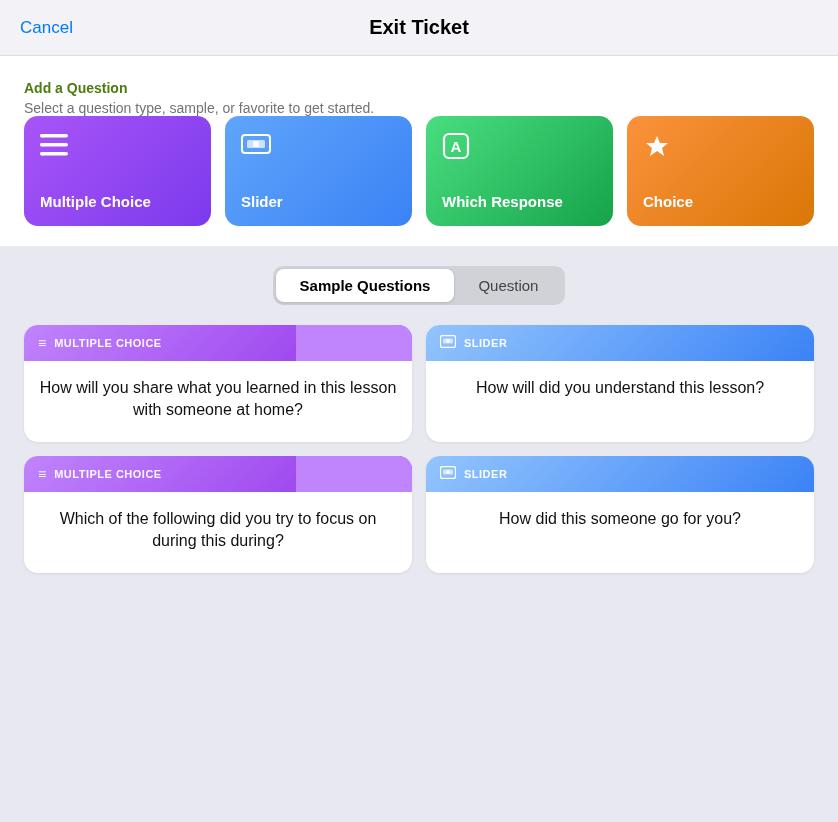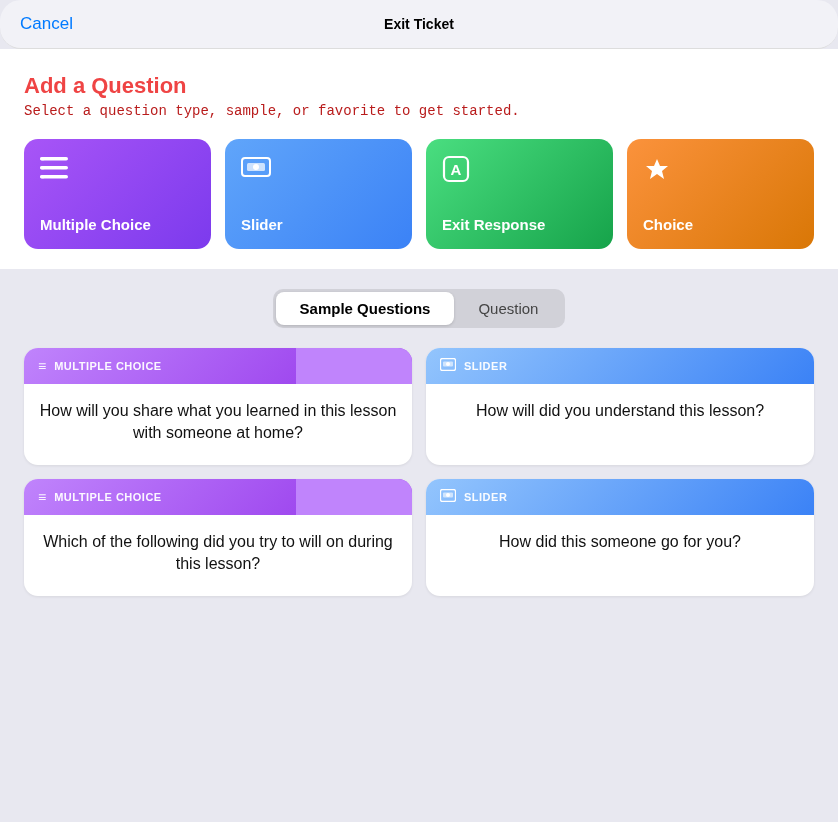--- a/index.html
+++ b/index.html
@@ -13,56 +13,53 @@
     }
 
     .top-bar {
       background: #f2f2f7;
       display: flex;
       align-items: center;
       justify-content: center;
       padding: 16px 20px;
       position: relative;
       border-bottom: 1px solid #ddd;
-      border-radius: 21px;
     }
 
     .cancel-btn {
       position: absolute;
       left: 20px;
       color: #007aff;
       font-size: 17px;
       background: none;
       border: none;
       cursor: pointer;
     }
 
     .title {
-      font-size: 14px;
+      font-size: 20px;
       font-weight: 700;
       color: #000;
     }
 
     .main-content {
       background: #fff;
       padding: 24px 24px 20px;
     }
 
     .add-question-title {
-      font-size: 22px;
+      font-size: 14px;
       font-weight: 700;
-      color: #ef4444;
+      color: #4d7c0f;
       margin-bottom: 4px;
     }
 
     .add-question-subtitle {
       font-size: 14px;
-      color: #b91c1c;
-      margin-bottom: 20px;
-      font-family: Liberation Mono, monospace;
+      color: #737373;
     }
 
     .question-types {
       display: flex;
       gap: 14px;
       margin-bottom: 0;
     }
 
     .question-type-card {
       flex: 1;
@@ -214,21 +211,21 @@
       <span class="label">Slider</span>
     </div>
 
     <div class="question-type-card card-green">
       <div class="icon">
         <svg width="28" height="28" viewBox="0 0 28 28" fill="none">
           <rect x="2" y="2" width="24" height="24" rx="5" stroke="white" stroke-width="2.2" fill="none"></rect>
           <text x="14" y="20" text-anchor="middle" fill="white" font-size="15" font-weight="700" font-family="-apple-system,sans-serif">A</text>
         </svg>
       </div>
-      <span class="label">Exit Response</span>
+      <span class="label">Which Response</span>
     </div>
 
     <div class="question-type-card card-orange">
       <div class="icon">
         <svg width="28" height="28" viewBox="0 0 28 28" fill="none">
           <polygon points="14,4 17,11 25,11 19,16 21,24 14,19 7,24 9,16 3,11 11,11" fill="white"></polygon>
         </svg>
       </div>
       <span class="label">Choice</span>
     </div>
@@ -277,21 +274,21 @@
 
     <div class="question-card">
       <div class="question-card-header header-purple" style="position:relative;overflow:hidden;">
         <span style="position:absolute;right:0;top:0;bottom:0;width:30%;background:#c084fc;z-index:0;"></span>
         <span style="position:relative;z-index:1;display:flex;align-items:center;gap:8px;">
           <span style="color:rgba(255,255,255,0.9);font-size:14px;">≡</span>
           <span class="type-label">MULTIPLE CHOICE</span>
         </span>
       </div>
       <div class="question-card-body">
-        <p class="question-text">Which of the following did you try to will on during this lesson?</p>
+        <p class="question-text">Which of the following did you try to focus on during this during?</p>
       </div>
     </div>
 
     <div class="question-card">
       <div class="question-card-header header-blue">
         <span style="color:rgba(255,255,255,0.9);font-size:13px;">
           <svg width="16" height="13" viewBox="0 0 16 13" fill="none">
             <rect x="0.5" y="0.5" width="15" height="12" rx="2" stroke="white" stroke-width="1.3" fill="none"></rect>
             <rect x="3" y="3.5" width="10" height="5" rx="1" fill="white" opacity="0.6"></rect>
             <circle cx="8" cy="6" r="2" fill="white"></circle>

